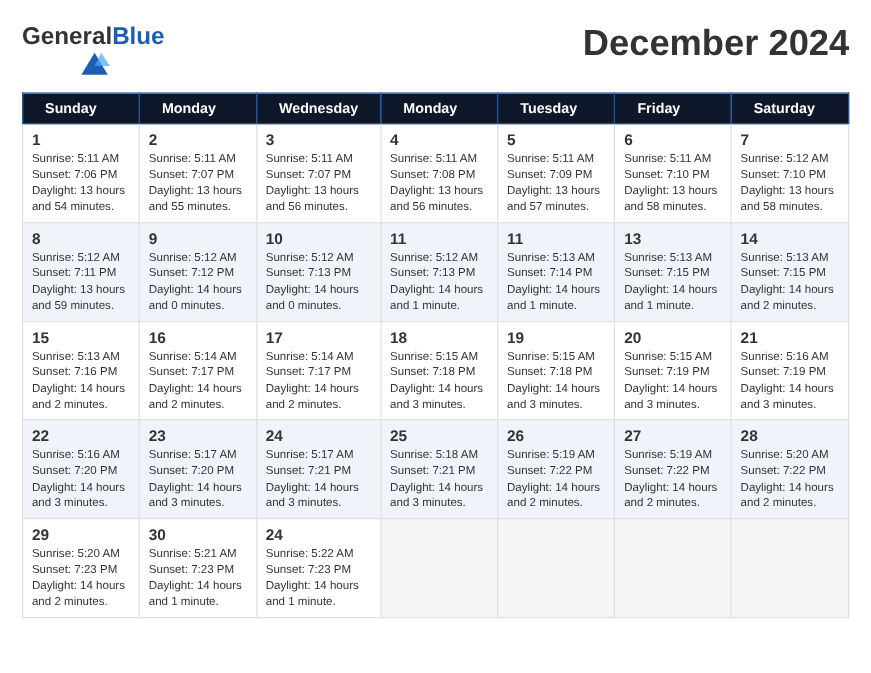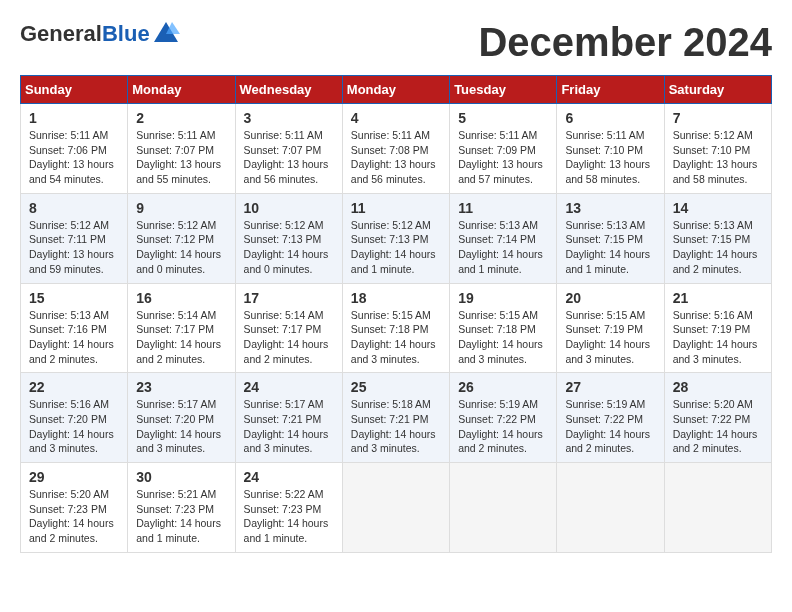--- a/index.html
+++ b/index.html
@@ -20,50 +20,51 @@
       display: flex;
       flex-direction: column;
       align-items: flex-start;
     }
     .logo-text {
       display: flex;
       align-items: center;
       font-size: 22px;
       font-weight: bold;
       color: #333;
+      flex-direction: column;
     }
     .logo-general { color: #333; font-weight: bold; }
     .logo-blue { color: #1a5fb4; font-weight: bold; }
     .logo-icon {
       width: 28px;
       height: 28px;
       margin-left: 2px;
     }
     .title-area {
       text-align: right;
     }
     .month-title {
-      font-size: 40px;
+      font-size: 33px;
       font-weight: bold;
       color: #333;
     }
     .location-title {
       font-size: 14px;
       color: #555;
     }
     .calendar {
       width: 100%;
       border-collapse: collapse;
       border: 1px solid #ccc;
     }
     .calendar th {
-      background: #b91c1c;
+      background: #0f172a;
       color: #fff;
       text-align: left;
-      padding: 6px 4px;
+      padding: 6px 20px;
       font-size: 13px;
       font-weight: bold;
       border: 1px solid #1a5fb4;
     }
     .calendar td {
       vertical-align: top;
       padding: 6px 8px;
       border: 1px solid #ddd;
       font-size: 11px;
       color: #333;

